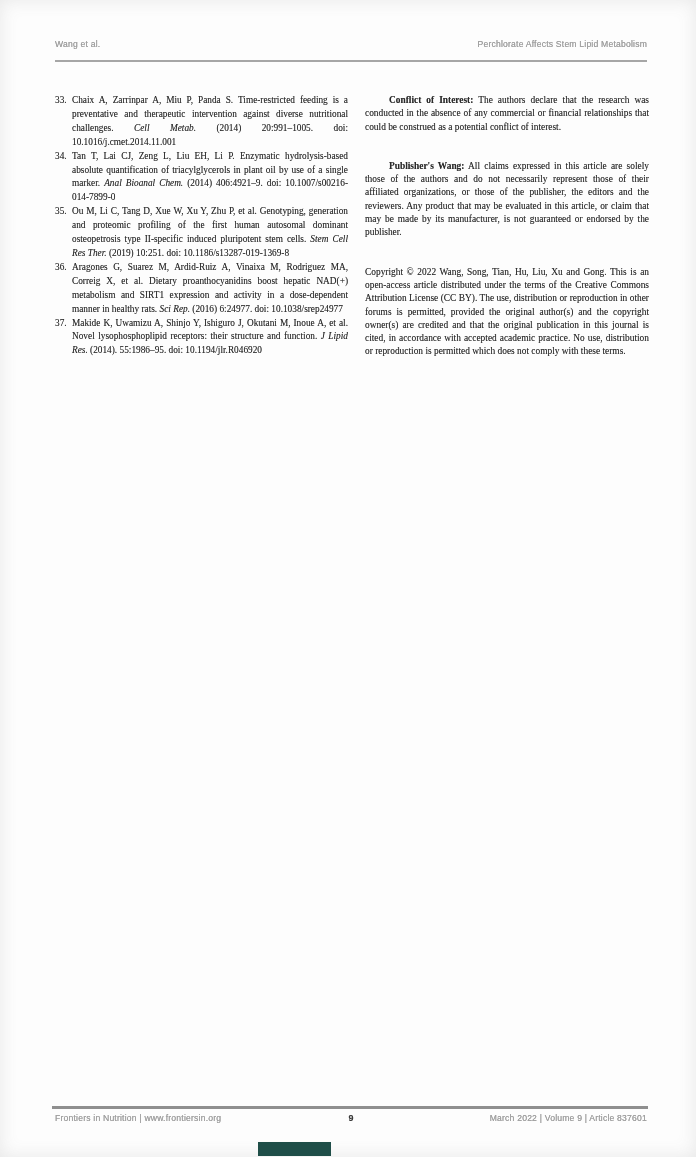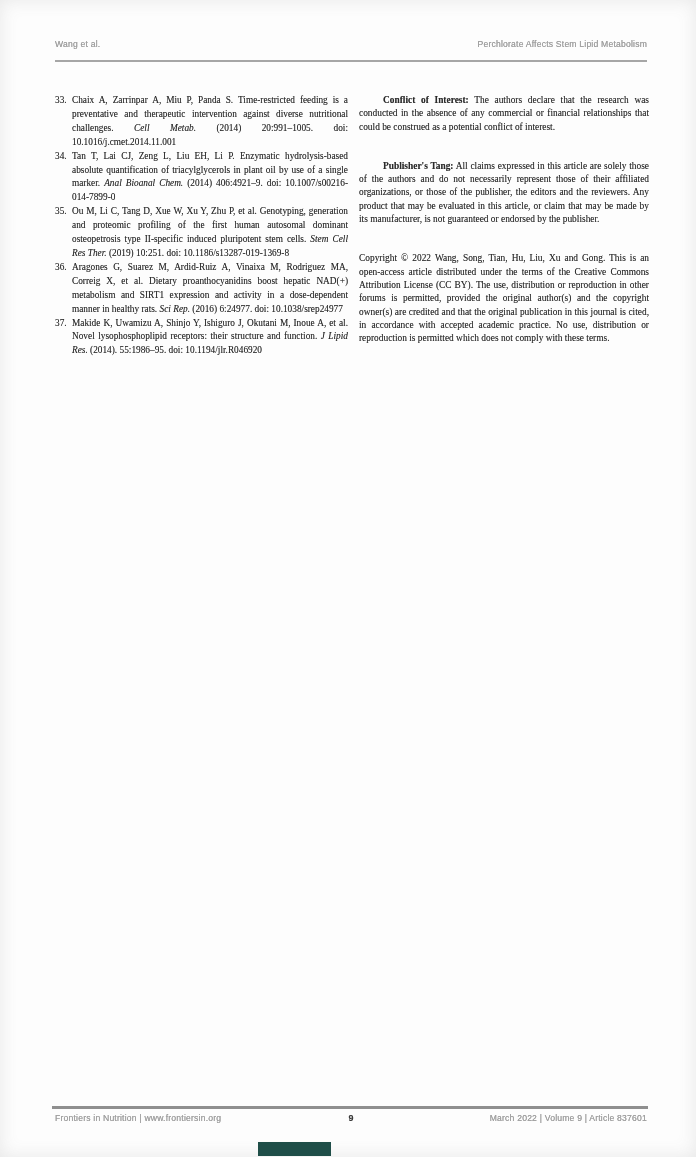--- a/index.html
+++ b/index.html
@@ -20,21 +20,21 @@
     font-family: "Liberation Sans", sans-serif;
     font-size: 8.6px; color: #a2a2a2; letter-spacing: 0.2px;
   }
   .head-rule {
     position: absolute; top: 60px; left: 55px; right: 49px;
     height: 2px; background: #a6a6a6;
   }
   
   .content {
     position: absolute; top: 94px; left: 55px; right: 47px;
-    display: flex; gap: 11px; color: #2b2b2b; justify-content: flex-end;
+    display: flex; gap: 17px; color: #2b2b2b; justify-content: flex-end;
   }
   .col-refs {
     flex: none; width: 293px;
     font-size: 9.3px; line-height: 13.9px;
   }
   .ref { display: flex; }
   .ref-num { flex: none; width: 17px; }
   .ref-body { flex: 1; text-align: justify; }
   .col-statements {
     flex: 1;
@@ -100,21 +100,21 @@
 
       <div class="ref">
         <span class="ref-num">37.</span>
         <span class="ref-body"><span>Makide K, Uwamizu A, Shinjo Y, Ishiguro J, Okutani M, Inoue A, et al. Novel lysophosphoplipid receptors: their structure and function. </span><i>J Lipid Res.</i><span> (2014). 55:1986–95. doi: 10.1194/jlr.R046920</span></span>
       </div>
 
     </div>
 
     <div class="col-statements">
       <p><b>Conflict of Interest:</b><span> The authors declare that the research was conducted in the absence of any commercial or financial relationships that could be construed as a potential conflict of interest.</span></p>
-      <p><b>Publisher's Tang:</b><span> All claims expressed in this article are solely those of the authors and do not necessarily represent those of their affiliated organizations, or those of the publisher, the editors and the reviewers. Any product that may be evaluated in this article, or claim that may be made by its manufacturer, is not guaranteed or endorsed by the publisher.</span></p>
+      <p><b>Publisher's Wang:</b><span> All claims expressed in this article are solely those of the authors and do not necessarily represent those of their affiliated organizations, or those of the publisher, the editors and the reviewers. Any product that may be evaluated in this article, or claim that may be made by its manufacturer, is not guaranteed or endorsed by the publisher.</span></p>
       <p class="copyright">Copyright © 2022 Wang, Song, Tian, Hu, Liu, Xu and Gong. This is an open-access article distributed under the terms of the Creative Commons Attribution License (CC BY). The use, distribution or reproduction in other forums is permitted, provided the original author(s) and the copyright owner(s) are credited and that the original publication in this journal is cited, in accordance with accepted academic practice. No use, distribution or reproduction is permitted which does not comply with these terms.</p>
     </div>
 
   </div>
 
   <div class="foot-rule"></div>
   <div class="footer">
     <span class="left">Frontiers in Nutrition | www.frontiersin.org</span>
     <span class="center">9</span>
     <span class="right">March 2022 | Volume 9 | Article 837601</span>

